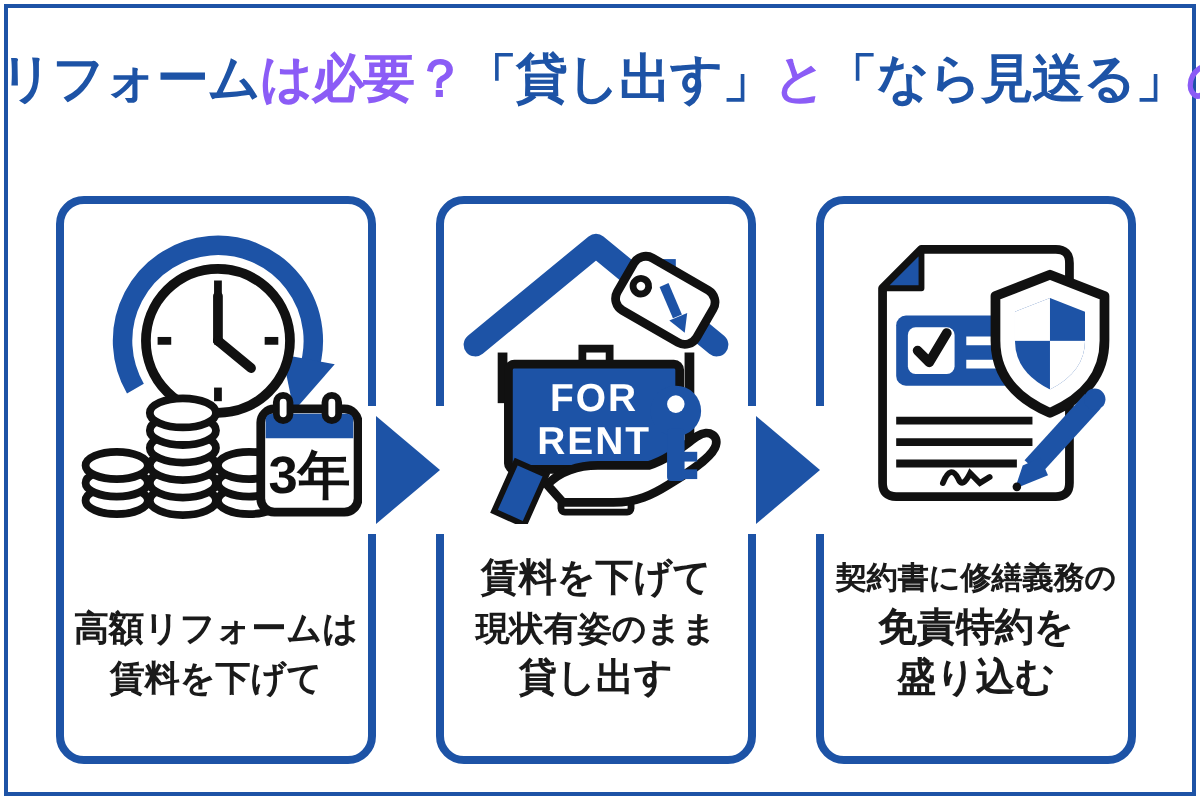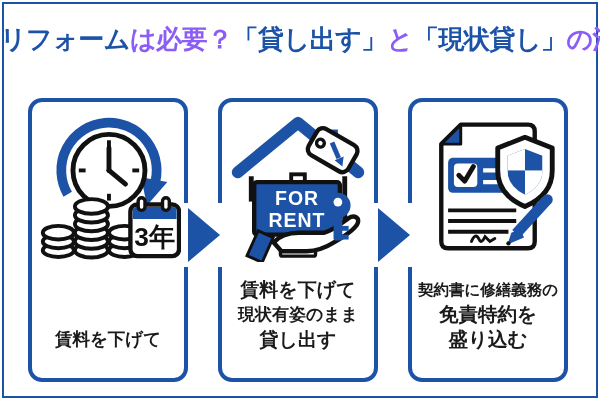--- a/index.html
+++ b/index.html
@@ -23,21 +23,21 @@
   .arrow{position:absolute;top:203px;width:44px;height:64px;}
   .arrow.a1{left:181px;} .arrow.a2{left:371px;}
 </style>
 </head>
 <body>
 
 <div class="page">
   <div class="frame"></div>
 
   <div class="title">
-    <span class="seg-blue">リフォーム</span><span class="seg-black">は必要？</span><span class="seg-blue">「貸し出す」</span><span class="seg-black">と</span><span class="seg-blue">「現状貸し」</span><span class="seg-black">の活用術</span>
+    <span class="seg-blue">リフォーム</span><span class="seg-black">は必要？</span><span class="seg-blue">「貸し出す」</span><span class="seg-black">と</span><span class="seg-blue">「なら見送る」</span><span class="seg-black">の活用術</span>
   </div>
 
   <div class="panel p1">
     <svg class="icon" width="146" height="152" viewBox="0 0 150 152">
 
       <path d="M 33.6 84.5 A 49 49 0 1 1 122 76.8" fill="none" stroke="#1d53a6" stroke-width="10"></path>
       <polygon points="109,67 136,72 115,96" fill="#1d53a6"></polygon>
 
       <circle cx="76" cy="60" r="37" fill="#ffffff" stroke="#111111" stroke-width="5"></circle>
       <line x1="76" y1="29" x2="76" y2="36" stroke="#111111" stroke-width="4"></line>
@@ -63,20 +63,21 @@
           <ellipse cx="58" cy="97" rx="17" ry="7.5"></ellipse>
       </g>
 
       <rect x="98" y="95" width="50" height="53" rx="7" fill="#ffffff" stroke="#111111" stroke-width="4.5"></rect>
       <path d="M104 97.5 L142 97.5 Q145.5 97.5 145.5 101 L145.5 110 L100.5 110 L100.5 101 Q100.5 97.5 104 97.5 Z" fill="#1d53a6"></path>
       <rect x="106" y="88" width="7" height="13" rx="3.5" fill="#ffffff" stroke="#111111" stroke-width="3.5"></rect>
       <rect x="131" y="88" width="7" height="13" rx="3.5" fill="#ffffff" stroke="#111111" stroke-width="3.5"></rect>
       <text x="123" y="138" text-anchor="middle" font-size="27" font-weight="bold" fill="#111111">3年</text>
     </svg>
     <div class="ptext">
+      <div class="l l1">高額リフォームは</div>
       <div class="l l3">賃料を下げて</div>
     </div>
   </div>
 
   <div class="panel p2">
     <svg class="icon" width="146" height="152" viewBox="0 0 150 152">
 
       <rect x="103" y="18" width="13" height="24" fill="#1d53a6"></rect>
       <path d="M 13 62 L 75 11 L 137 62" fill="none" stroke="#1d53a6" stroke-width="12" stroke-linejoin="round" stroke-linecap="round"></path>
 

